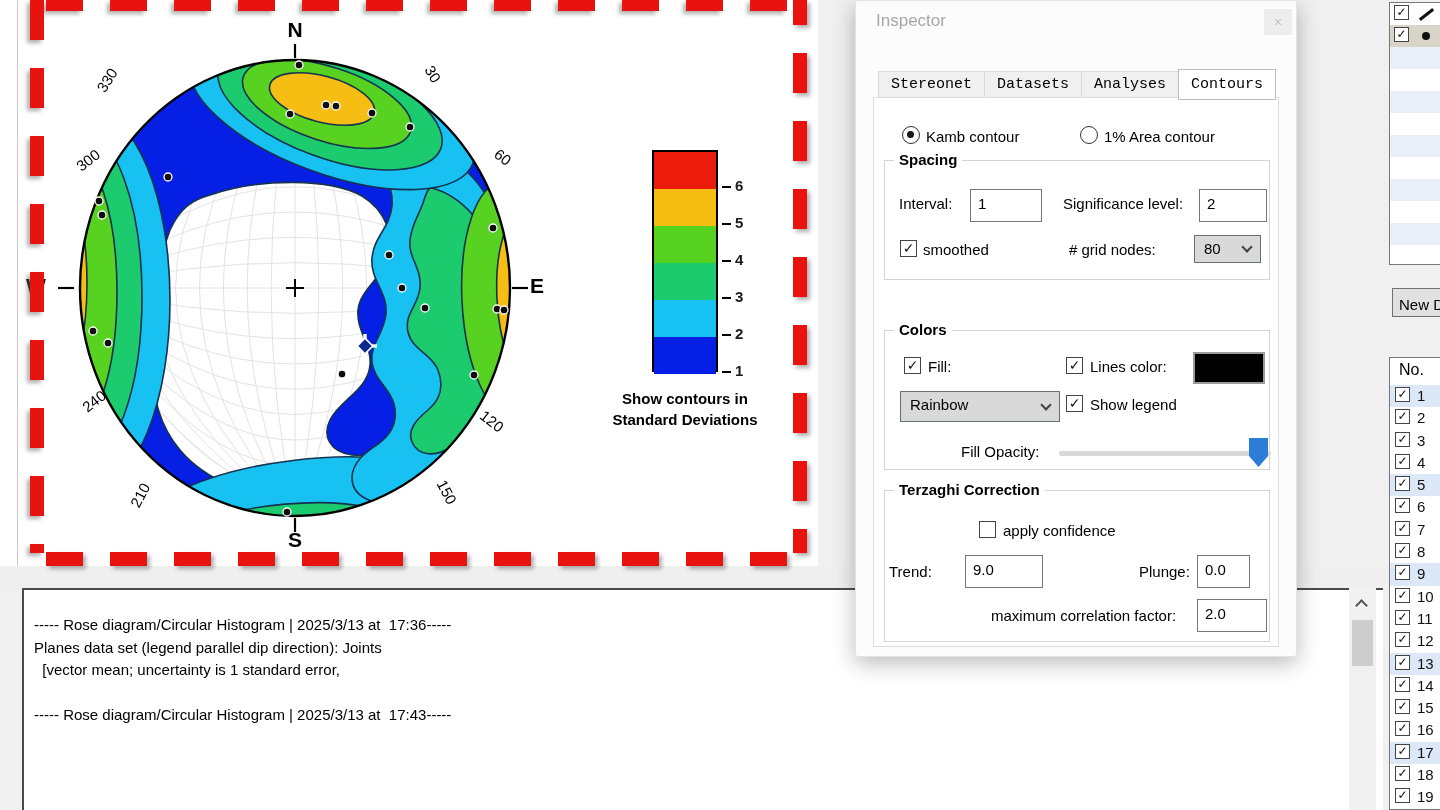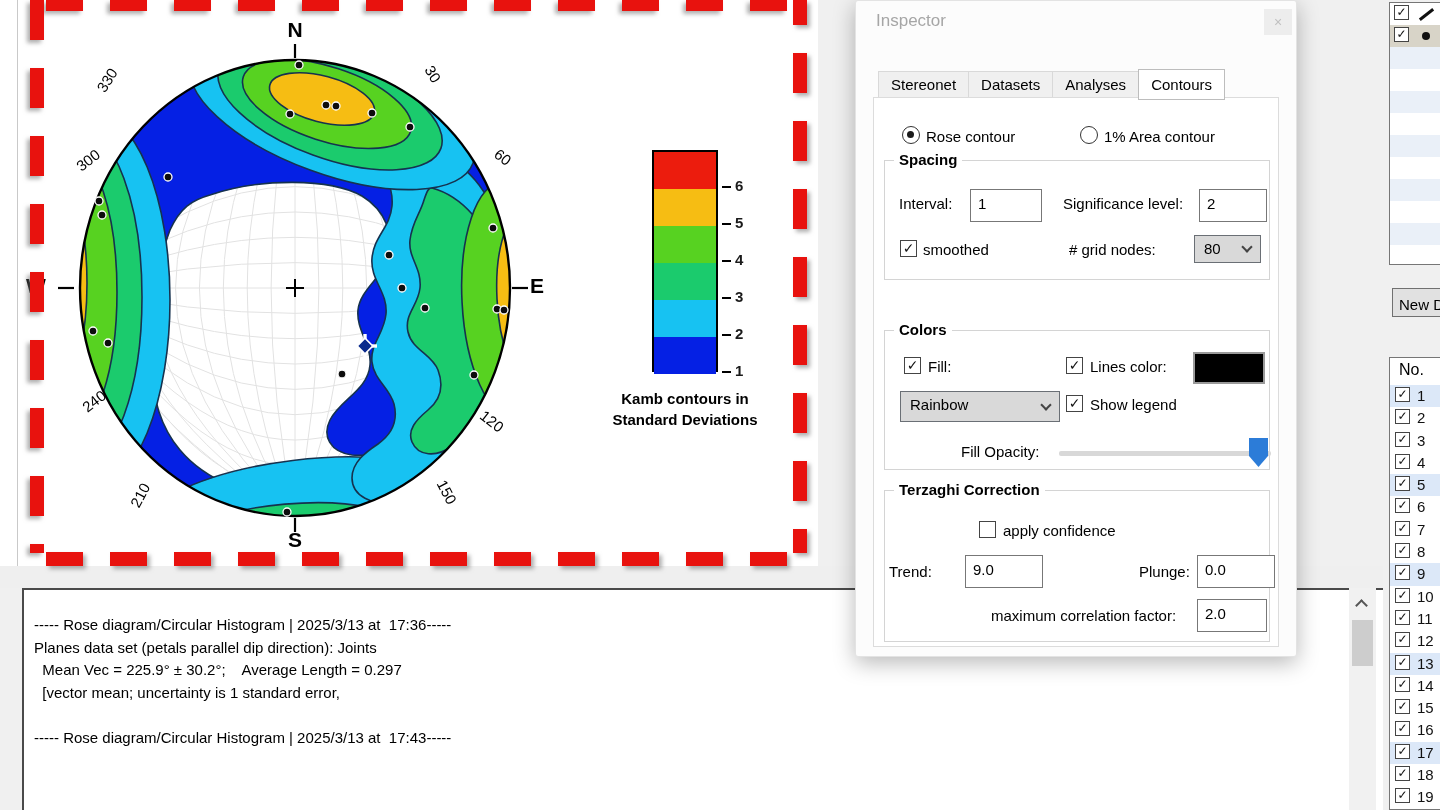--- a/index.html
+++ b/index.html
@@ -79,21 +79,21 @@
     border-radius:50%; background:#fff; vertical-align:middle; }
   .radio.on::after { content:""; position:absolute; left:4px; top:4px; width:7px; height:7px;
     border-radius:50%; background:#1a1a1a; }
 
   
   #inspector { position:absolute; left:855px; top:0; width:442px; height:657px; background:#fcfcfc;
     border:1px solid #e3e3e3; border-radius:3px; box-shadow:0 6px 22px rgba(0,0,0,.28); z-index:50; }
   #insp-title { position:absolute; left:20px; top:10px; font-size:17px; color:#a6a6a6; }
   #insp-close { position:absolute; left:408px; top:8px; width:28px; height:26px; background:#ededed;
     color:#c0c0c0; font-size:14px; text-align:center; line-height:26px; }
-  #tabs { position:absolute; left:22px; top:66px; height:31px; }
+  #tabs { position:absolute; left:22px; top:66px; height:31px;font-family:Liberation Mono, monospace; }
   .tab { display:inline-block; height:27px; margin-top:4px; padding:4px 12px 0 12px; font-size:15px;
     background:#f0f0f0; border:1px solid #d9d9d9; border-right:none; color:#000; }
   .tab:last-child { border-right:1px solid #d9d9d9; }
   .tab.active { height:31px; margin-top:0; padding-top:6px; background:#fff;
     border:1px solid #bdbdbd; position:relative; z-index:3; }
   #insp-content { position:absolute; left:17px; top:96px; width:406px; height:550px;
     background:#fff; border:1px solid #dcdcdc; }
   .fieldset { position:absolute; border:1px solid #d4d4d4; background:#fff; }
   .fieldset .flegend { position:absolute; left:9px; top:-10px; background:#fff; padding:0 5px;
     font-size:15px; font-weight:bold; color:#000; }
@@ -275,38 +275,37 @@
           <div class="tline" style="top: 112px;"></div>
           <div class="tnum" style="top: 103px;">4</div>
           <div class="tline" style="top: 149px;"></div>
           <div class="tnum" style="top: 140px;">3</div>
           <div class="tline" style="top: 186px;"></div>
           <div class="tnum" style="top: 177px;">2</div>
           <div class="tline" style="top: 223px;"></div>
           <div class="tnum" style="top: 214px;">1</div>
         </div>
       <div id="legend-caption">
-        <div>Kamb contours in</div>
+        <div>Show contours in</div>
         <div>Standard Deviations</div>
       </div>
     </div>
   <div class="azlabel" style="left: 107px; top: 80px; transform: translate(-50%, -50%) rotate(-58deg);">330</div><div class="azlabel" style="left: 433px; top: 74px; transform: translate(-50%, -50%) rotate(58deg);">30</div><div class="azlabel" style="left: 88px; top: 160px; transform: translate(-50%, -50%) rotate(-38deg);">300</div><div class="azlabel" style="left: 503px; top: 157px; transform: translate(-50%, -50%) rotate(38deg);">60</div><div class="azlabel" style="left: 94px; top: 401px; transform: translate(-50%, -50%) rotate(-38deg);">240</div><div class="azlabel" style="left: 492px; top: 421px; transform: translate(-50%, -50%) rotate(38deg);">120</div><div class="azlabel" style="left: 140px; top: 495px; transform: translate(-50%, -50%) rotate(-62deg);">210</div><div class="azlabel" style="left: 447px; top: 492px; transform: translate(-50%, -50%) rotate(62deg);">150</div></div>
 
   <div class="dash" id="dash-top"></div>
   <div class="dash" id="dash-bottom"></div>
   <div class="dash" id="dash-left"></div>
   <div class="dash" id="dash-right"></div>
 
   <div id="divider"></div>
 
   <div id="console">
     <div id="console-text">
         <div class="cline">----- Rose diagram/Circular Histogram | 2025/3/13 at  17:36-----</div>
-        <div class="cline">Planes data set (petals parallel dip direction): Joints</div>
-        <div class="cline">  Mean Vec = 225.9° ± 30.2°;    Average Length = 0.297</div>
+        <div class="cline">Planes data set (legend parallel dip direction): Joints</div>
         <div class="cline">  [vector mean; uncertainty is 1 standard error,</div>
         <div class="cline"> </div>
         <div class="cline">----- Rose diagram/Circular Histogram | 2025/3/13 at  17:43-----</div>
       </div>
   </div>
   <div id="console-scroll">
     <div id="scroll-up">
         <div class="chev-up"></div>
       </div>
     <div id="scroll-thumb"></div>
@@ -423,21 +422,21 @@
     <div id="insp-title">Inspector</div>
     <div id="insp-close">×</div>
 
     <div id="tabs">
       <span class="tab">Stereonet</span><span class="tab">Datasets</span><span class="tab">Analyses</span><span class="tab active">Contours</span>
     </div>
 
     <div id="insp-content">
 
       <span class="radio on" style="position:absolute; left:28px; top:28px"></span>
-      <span class="lbl" style="left:52px; top:30px">Rose contour</span>
+      <span class="lbl" style="left:52px; top:30px">Kamb contour</span>
       <span class="radio" style="position:absolute; left:206px; top:28px"></span>
       <span class="lbl" style="left:230px; top:30px">1% Area contour</span>
 
       <div class="fieldset" style="left:10px; top:62px; width:386px; height:120px">
         <span class="flegend">Spacing</span>
         <span class="lbl" style="left:14px; top:34px">Interval:</span>
         <div class="ibox" style="left:85px; top:28px; width:72px; height:33px">1</div>
         <span class="lbl" style="left:178px; top:34px">Significance level:</span>
         <div class="ibox" style="left:314px; top:28px; width:68px; height:33px">2</div>
         <span class="cb on" style="position:absolute; left:15px; top:79px">✓</span>
@@ -467,20 +466,20 @@
         <div id="op-thumb"></div>
       </div>
 
       <div class="fieldset" style="left:10px; top:392px; width:386px; height:152px">
         <span class="flegend">Terzaghi Correction</span>
         <span class="cb" style="position:absolute; left:94px; top:30px"></span>
         <span class="lbl" style="left:118px; top:31px">apply confidence</span>
         <span class="lbl" style="left:4px; top:72px">Trend:</span>
         <div class="ibox" style="left:80px; top:64px; width:78px; height:33px">9.0</div>
         <span class="lbl" style="left:254px; top:72px">Plunge:</span>
-        <div class="ibox" style="left:312px; top:64px; width:78px; height:33px">0.0</div>
+        <div class="ibox" style="left:312px; top:64px; width:53px; height:33px">0.0</div>
         <span class="lbl" style="left:106px; top:116px">maximum correlation factor:</span>
         <div class="ibox" style="left:312px; top:108px; width:70px; height:33px">2.0</div>
       </div>
     </div>
   </div>
 
 </div>
 
 </body></html>

